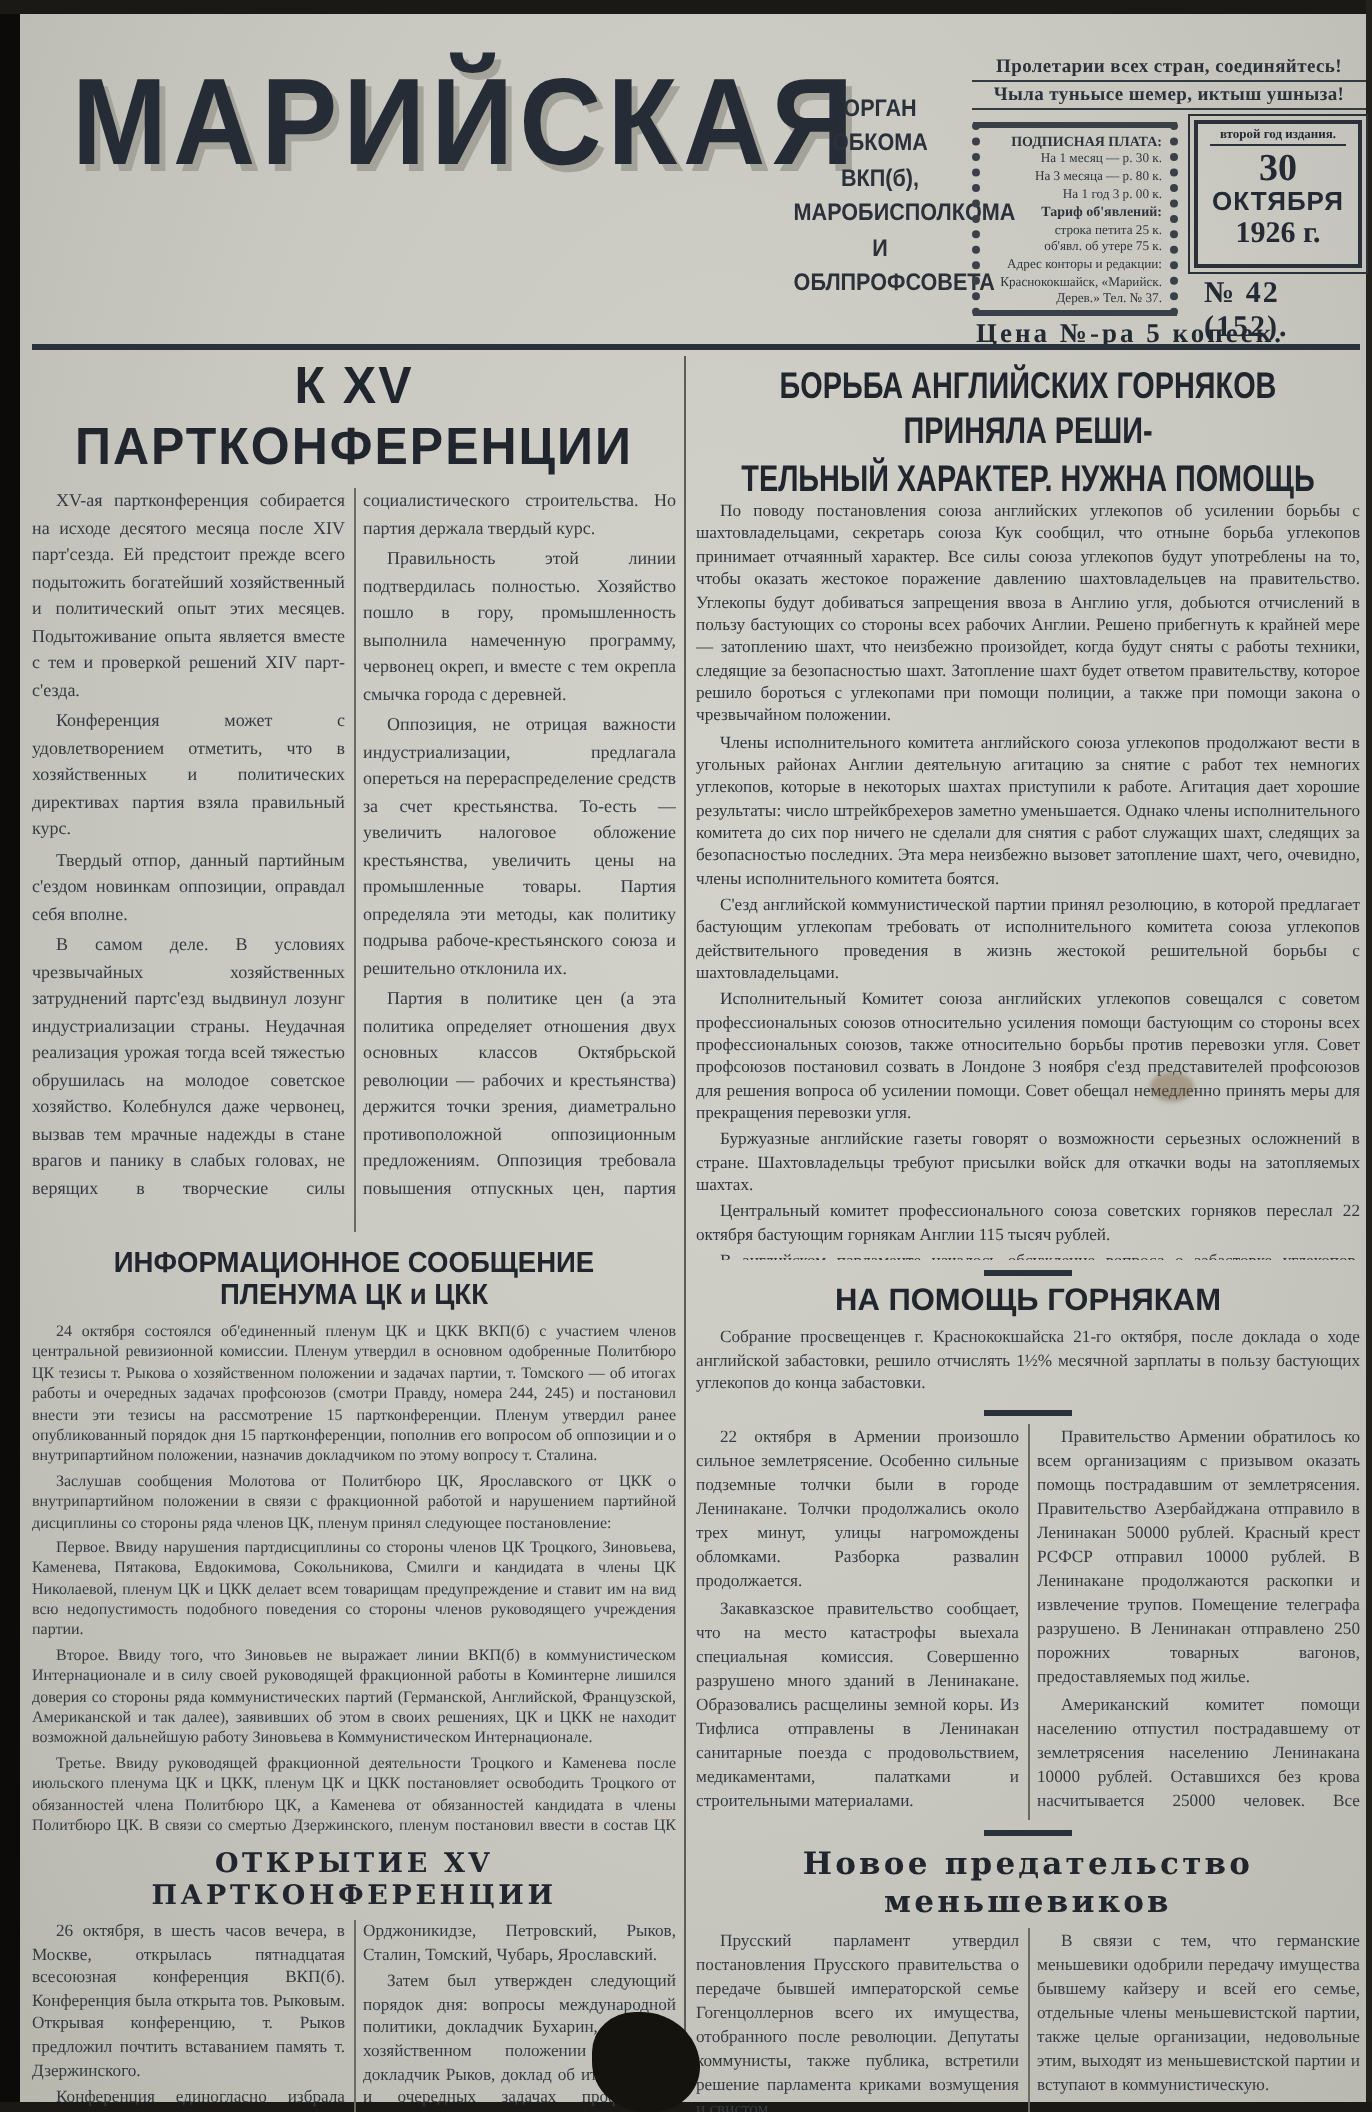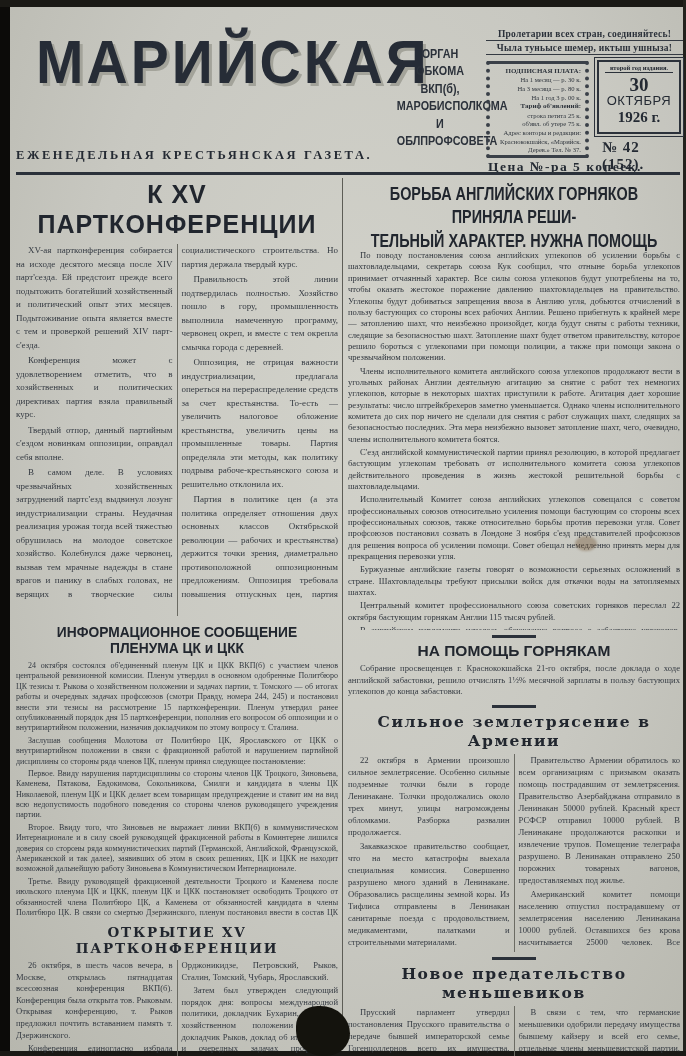--- a/index.html
+++ b/index.html
@@ -29,21 +29,21 @@
   .subbox{position:absolute;left:486px;top:61px;width:103px;height:97px;box-sizing:border-box;
           border-left:4px dotted #3a4048;border-right:4px dotted #3a4048;
           border-top:3px solid #3a4048;border-bottom:3px solid #3a4048;
           padding:3px 4px;text-align:right;font-size:6.6px;line-height:1.32;color:#2f353d;}
   .subbox .bh{font-weight:700;font-size:7px;}
   .datebox{position:absolute;left:597px;top:60px;width:84px;height:74px;box-sizing:border-box;
            border:2px solid #2b313a;outline:1px solid #2b313a;outline-offset:2px;
            text-align:center;padding-top:2px;color:#242a33;background:rgba(255,255,255,.06);}
   .datebox .ed{font-size:6.5px;font-weight:700;border-bottom:1px solid #2b313a;margin:0 6px 2px;padding-bottom:1px;}
   .datebox .day{font-size:19px;font-weight:700;line-height:1;}
-  .datebox .mon{font-family:"Liberation Sans",sans-serif;font-weight:400;font-size:13px;letter-spacing:.5px;line-height:1.15;}
+  .datebox .mon{font-family:"Liberation Sans",sans-serif;font-weight:700;font-size:13px;letter-spacing:.5px;line-height:1.15;}
   .datebox .yr{font-size:15px;font-weight:700;line-height:1.15;}
   .issue{position:absolute;left:602px;top:139px;font-size:15px;font-weight:700;color:#242a33;letter-spacing:1px;}
   .weekly{position:absolute;left:16px;top:148px;font-weight:700;font-size:12.5px;letter-spacing:2.6px;color:#242a33;}
   .price{position:absolute;left:488px;top:159px;font-weight:700;font-size:13.5px;letter-spacing:1.5px;color:#242a33;}
   .toprule{position:absolute;left:16px;top:172px;width:664px;height:3px;background:#2b313a;}
 
   
   .colL{position:absolute;left:16px;top:178px;width:322px;}
   .colR{position:absolute;left:348px;top:178px;width:332px;}
   .vrule{position:absolute;left:342px;top:178px;width:1px;height:868px;background:#5d5d56;}
@@ -107,21 +107,20 @@
   </div>
 
   <div class="datebox">
     <div class="ed">второй год издания.</div>
     <div class="day">30</div>
     <div class="mon">ОКТЯБРЯ</div>
     <div class="yr">1926 г.</div>
   </div>
 
   <div class="issue">№ 42 (152).</div>
-  <div class="weekly">ЕЖЕНЕДЕЛЬНАЯ КРЕСТЬЯНСКАЯ ГАЗЕТА.</div>
   <div class="price">Цена №-ра 5 копеек.</div>
   <div class="toprule"></div>
   <div class="vrule"></div>
 
   <div class="colL">
     <h2 class="h-partkonf">К XV ПАРТКОНФЕРЕНЦИИ</h2>
     <div class="body2 art1">
       <p>XV-ая партконференция собирается на исходе десятого месяца после XIV парт'сезда. Ей предстоит прежде всего подытожить богатейший хозяйственный и политический опыт этих месяцев. Подытоживание опыта является вместе с тем и проверкой решений XIV парт-с'езда.</p>
       <p>Конференция может с удовлетворением отметить, что в хозяйственных и политических директивах партия взяла правильный курс.</p>
       <p>Твердый отпор, данный партийным с'ездом новинкам оппозиции, оправдал себя вполне.</p>
@@ -164,21 +163,20 @@
       <p>В английском парламенте началось обсуждение вопроса о забастовке углекопов. Представители рабочей партии, также Ллойд Джордж, требовали, чтобы правительство сделало еще одну попытку ликвидации забастовки. Главный министр Болдуин заявил, что правительство сделало ряд предложений, но все они провалились, в связи с этим правительство отказывается от дальнейшего вмешательства в ход забастовки. В Англии, в связи с упорством забастовщиков, растет беспокойство среди промышленников.</p>
     </div>
 
     <div class="divider"></div>
     <h3 class="h-napomosh">НА ПОМОЩЬ ГОРНЯКАМ</h3>
     <div class="body1 art-nap">
       <p>Собрание просвещенцев г. Краснококшайска 21-го октября, после доклада о ходе английской забастовки, решило отчислять 1½% месячной зарплаты в пользу бастующих углекопов до конца забастовки.</p>
     </div>
 
     <div class="divider"></div>
-    <h3 class="h-serif">Сильное землетрясение в Армении</h3>
     <div class="body2 art-zml">
       <p>22 октября в Армении произошло сильное землетрясение. Особенно сильные подземные толчки были в городе Ленинакане. Толчки продолжались около трех минут, улицы нагромождены обломками. Разборка развалин продолжается.</p>
       <p>Закавказское правительство сообщает, что на место катастрофы выехала специальная комиссия. Совершенно разрушено много зданий в Ленинакане. Образовались расщелины земной коры. Из Тифлиса отправлены в Ленинакан санитарные поезда с продовольствием, медикаментами, палатками и строительными материалами.</p>
       <p>Правительство Армении обратилось ко всем организациям с призывом оказать помощь пострадавшим от землетрясения. Правительство Азербайджана отправило в Ленинакан 50000 рублей. Красный крест РСФСР отправил 10000 рублей. В Ленинакане продолжаются раскопки и извлечение трупов. Помещение телеграфа разрушено. В Ленинакан отправлено 250 порожних товарных вагонов, предоставляемых под жилье.</p>
       <p>Американский комитет помощи населению отпустил пострадавшему от землетрясения населению Ленинакана 10000 рублей. Оставшихся без крова насчитывается 25000 человек. Все учреждения Ленинакана начали работать. Правительство Закавказья на борьбу с последствиями катастрофы ассигновало средства. Союзы начали отчисления в пользу пострадавших, в частности Ленинградский совет отчислил 25000.</p>
     </div>
 
     <div class="divider"></div>
     <h3 class="h-serif">Новое предательство меньшевиков</h3>
     <div class="body2 art-men">

